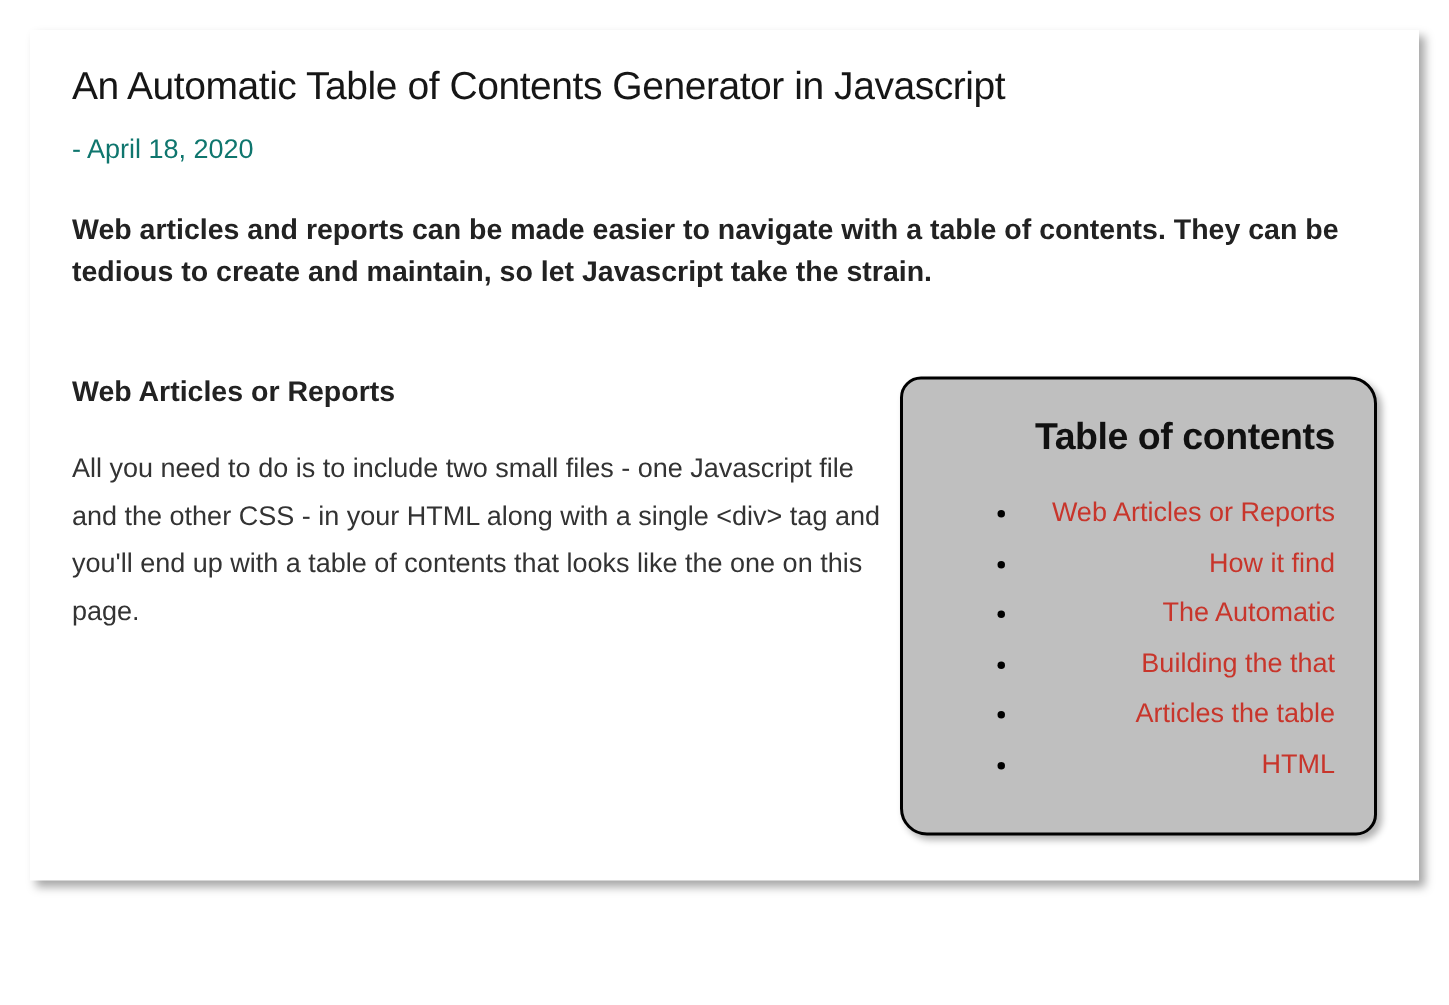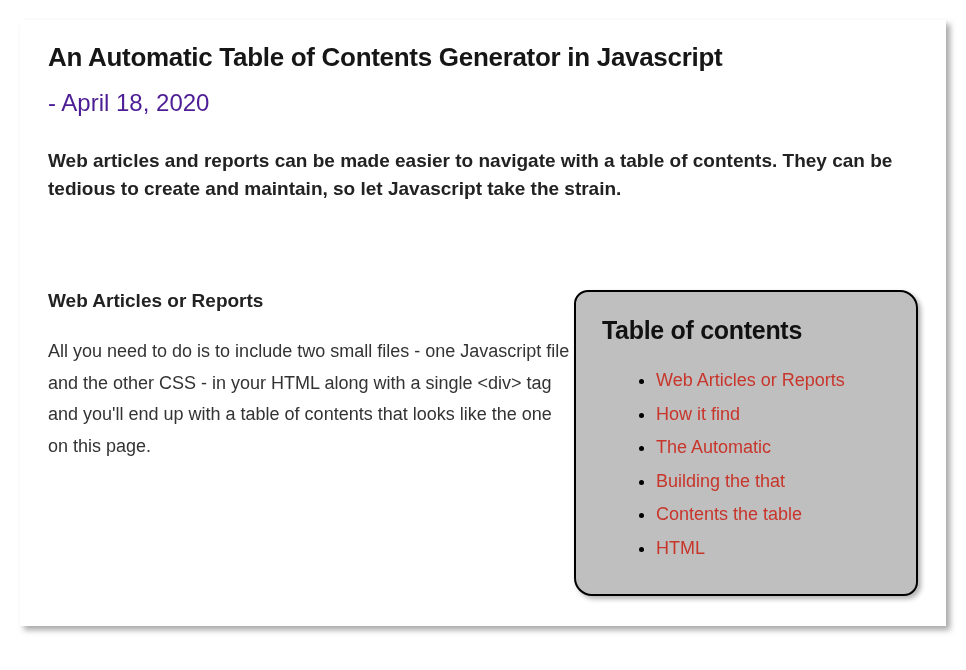--- a/index.html
+++ b/index.html
@@ -17,39 +17,39 @@
     .page-wrapper {
       width: 926px;
       background: #fff;
       position: relative;
       box-shadow: 4px 4px 6px rgba(0,0,0,0.35);
       padding: 22px 28px 30px 28px;
     }
 
     .article-title {
       font-size: 26px;
-      font-weight: 700;
+      font-weight: 400;
       color: #161616;
       letter-spacing: -0.3px;
       margin-bottom: 16px;
       font-family: "Helvetica Neue", Helvetica, Arial, sans-serif;
     }
 
     .article-date {
-      font-size: 24px;
-      color: #4c1d95;
+      font-size: 18px;
+      color: #0f766e;
       margin-bottom: 30px;
     }
 
     .article-lead {
       font-size: 19px;
       font-weight: 700;
       color: #222;
       line-height: 1.45;
-      margin-bottom: 88px;
+      margin-bottom: 56px;
     }
 
     .content-row {
       display: flex;
       align-items: flex-start;
     }
 
     .content-left {
       flex: 1;
       min-width: 0;
@@ -63,30 +63,31 @@
     }
 
     .body-text {
       font-size: 18px;
       color: #333;
       line-height: 1.75;
       margin-bottom: 28px;
     }
 
     .toc-box {
-      width: 344px;
+      width: 318px;
       background: #bfbfbf;
       border: 2px solid #000;
       border-top-right-radius: 18px;
       border-bottom-left-radius: 18px;
       border-top-left-radius: 14px;
       border-bottom-right-radius: 14px;
       padding: 24px 26px 28px 26px;
       box-shadow: 3px 3px 5px rgba(0,0,0,0.3);
       position: relative;
+      text-align: right;
     }
 
     .toc-title {
       font-size: 25px;
       font-weight: 700;
       color: #111;
       margin-bottom: 20px;
       letter-spacing: -0.3px;
     }
 
@@ -152,21 +153,21 @@
         <li>
           <a href="#">How it find</a>
         </li>
         <li>
           <a href="#">The Automatic</a>
         </li>
         <li>
           <a href="#">Building the that</a>
         </li>
         <li>
-          <a href="#">Contents the table</a>
+          <a href="#">Articles the table</a>
         </li>
         <li>
           <a href="#">HTML</a>
         </li>
       </ul>
     </aside>
 
   </div>
 
 </div>

